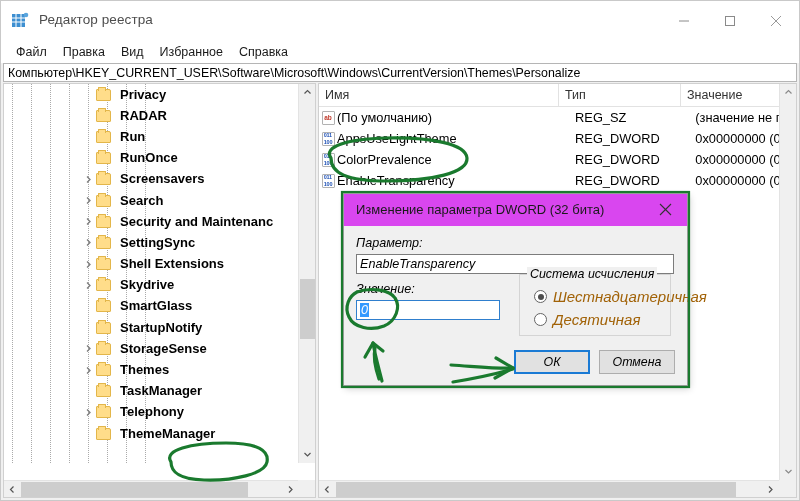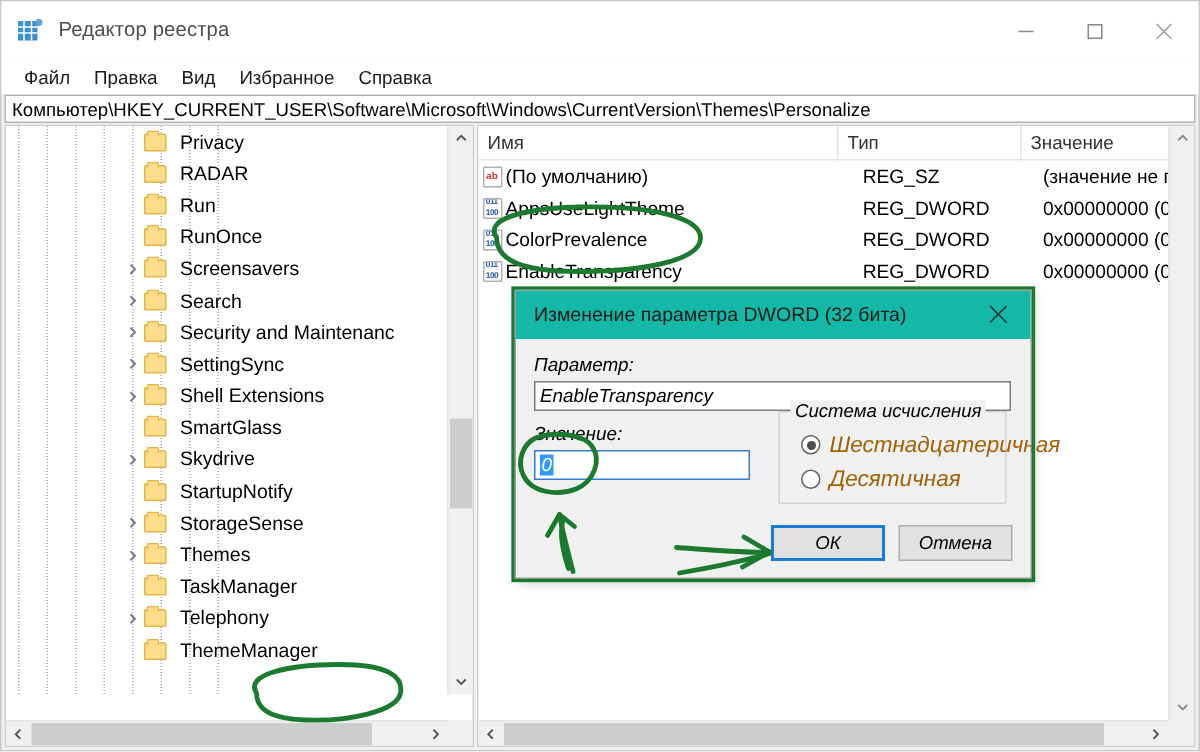--- a/index.html
+++ b/index.html
@@ -67,20 +67,21 @@
     white-space: nowrap; overflow: hidden;
   }
 
   
   .pane-tree {
     position: absolute; left: 2px; top: 82px;
     width: 313px; height: 415px;
     background: #ffffff;
     border: 1px solid #d0d0d0;
     overflow: hidden;
+    font-weight: bold;
   }
   .pane-list {
     position: absolute; left: 317px; top: 82px;
     width: 479px; height: 415px;
     background: #ffffff;
     border: 1px solid #d0d0d0;
     overflow: hidden;
   }
 
   
@@ -209,21 +210,21 @@
   
   .dialog {
     position: absolute; left: 342px; top: 192px;
     width: 345px; height: 193px;
     background: #f0f0f0;
     border: 1px solid #a0a0a0;
     box-shadow: 2px 3px 7px rgba(0,0,0,.18);
   }
   .dlg-titlebar {
     position: absolute; left: 0; top: 0; width: 343px; height: 32px;
-    background: #14b8a6;
+    background: #d946ef;
     display: flex; align-items: center;
   }
   .dlg-title {
     position: absolute; left: 12px; top: 8px;
     font-size: 13px; color: #1a1a1a;
   }
   .dlg-close {
     position: absolute; right: 0; top: 0;
     width: 44px; height: 31px;
     display: flex; align-items: center; justify-content: center;
@@ -424,37 +425,37 @@
                 <polyline points="3,1.5 6,4.5 3,7.5" fill="none" stroke="#7d7d7d" stroke-width="1.3"></polyline>
               </svg>
             </span>
             <span class="folder">
               <i></i>
             </span>
             <span class="tree-label">Shell Extensions</span>
           </div>
           <div class="tree-row">
             <span style="display:inline-block;width:76px;flex:0 0 76px"></span>
+            <span class="chev">
+              <svg width="9" height="9" viewBox="0 0 9 9">
+                <polyline points="3,1.5 6,4.5 3,7.5" fill="none" stroke="#7d7d7d" stroke-width="1.3"></polyline>
+              </svg>
+            </span>
+            <span class="folder">
+              <i></i>
+            </span>
+            <span class="tree-label">Skydrive</span>
+          </div>
+          <div class="tree-row">
+            <span style="display:inline-block;width:76px;flex:0 0 76px"></span>
             <span class="chev"></span>
             <span class="folder">
               <i></i>
             </span>
             <span class="tree-label">SmartGlass</span>
-          </div>
-          <div class="tree-row">
-            <span style="display:inline-block;width:76px;flex:0 0 76px"></span>
-            <span class="chev">
-              <svg width="9" height="9" viewBox="0 0 9 9">
-                <polyline points="3,1.5 6,4.5 3,7.5" fill="none" stroke="#7d7d7d" stroke-width="1.3"></polyline>
-              </svg>
-            </span>
-            <span class="folder">
-              <i></i>
-            </span>
-            <span class="tree-label">Skydrive</span>
           </div>
           <div class="tree-row">
             <span style="display:inline-block;width:76px;flex:0 0 76px"></span>
             <span class="chev"></span>
             <span class="folder">
               <i></i>
             </span>
             <span class="tree-label">StartupNotify</span>
           </div>
           <div class="tree-row">

